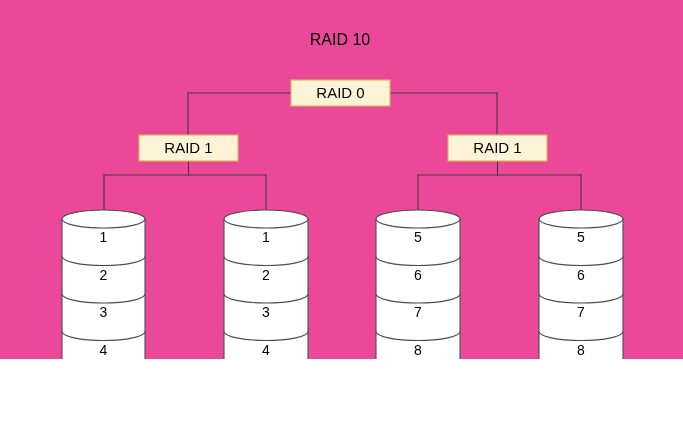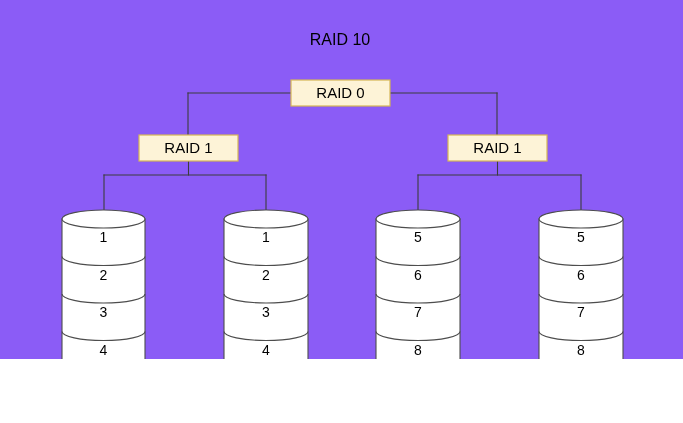--- a/index.html
+++ b/index.html
@@ -9,21 +9,21 @@
     background: #ffffff;
   }
   body {
     font-family: "Liberation Sans", sans-serif;
     color: #000000;
   }
   #canvas {
     position: relative;
     width: 683px;
     height: 359px;
-    background: #8b5cf6;
+    background: #ec4899;
     overflow: hidden;
   }
   #diagram-svg {
     position: absolute;
     left: 0;
     top: 0;
     width: 683px;
     height: 423px;
   }
   .diagram-title {

